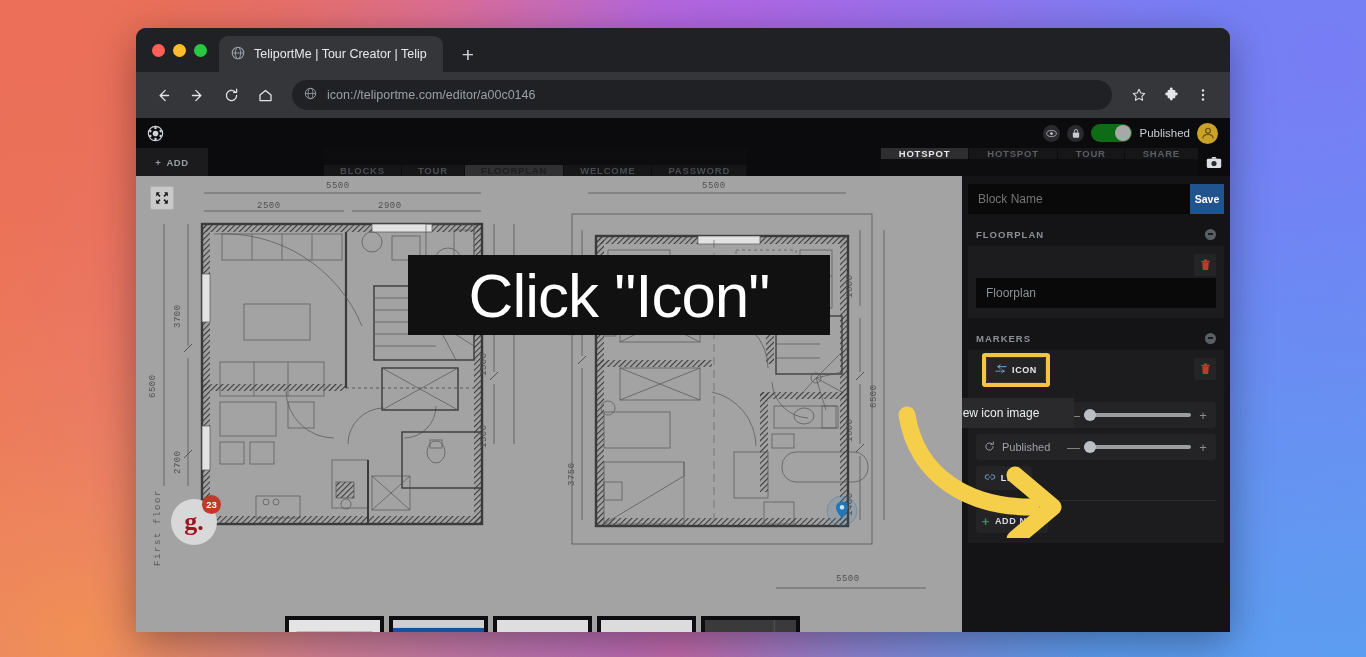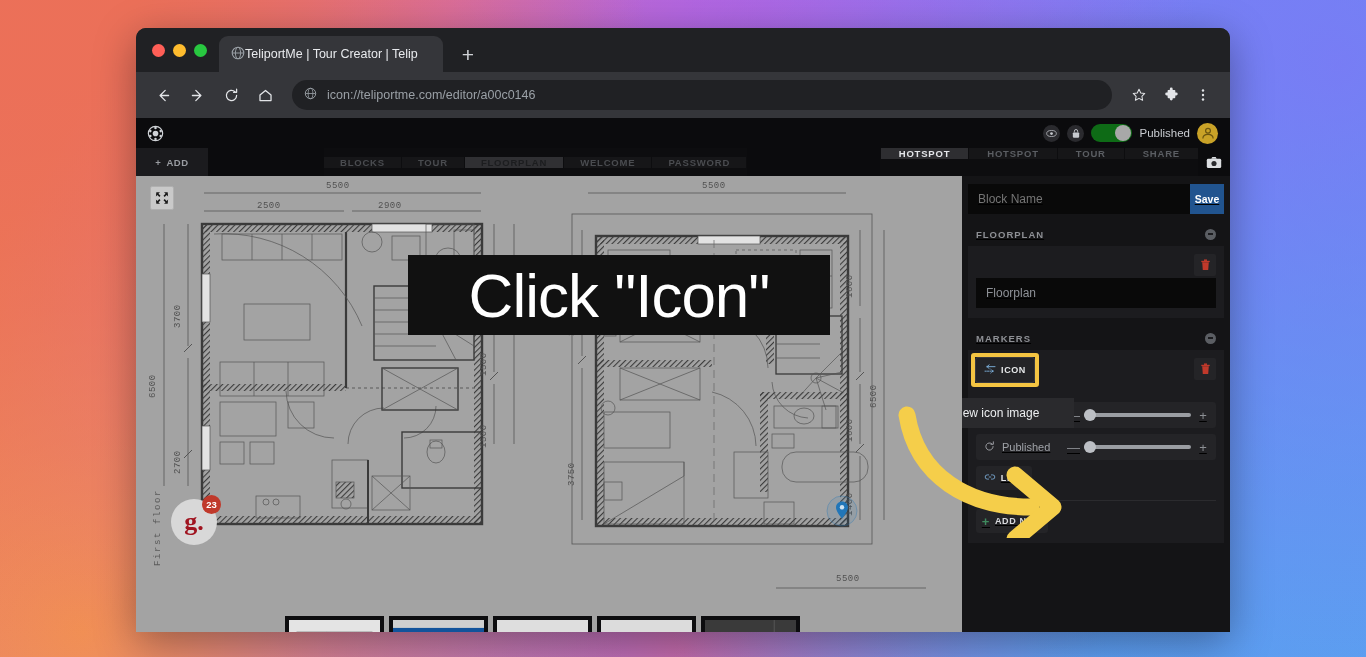--- a/index.html
+++ b/index.html
@@ -38,21 +38,21 @@
   .tabstrip {
     height: 44px; background: #202124; position: relative;
     display: flex; align-items: flex-end; padding-left: 12px;
   }
   .lights { display: flex; align-items: center; gap: 8px; height: 44px; padding: 0 12px 0 4px; }
   .dot { width: 13px; height: 13px; border-radius: 50%; }
   .dot.r { background: #ff5f57; }
   .dot.y { background: #febc2e; }
   .dot.g { background: #28c840; }
   .tab {
-    display: flex; align-items: center; 
+    display: flex; align-items: center; gap: 9px;
     height: 36px; width: 224px; padding: 0 12px;
     background: #35363a; border-radius: 9px 9px 0 0;
     color: #e8eaed; font-size: 12.5px; white-space: nowrap; overflow: hidden;
   }
   .tab .favicon { flex: 0 0 auto; }
   .tab .tlabel { overflow: hidden; text-overflow: clip; }
   .newtab {
     width: 30px; height: 30px; margin: 0 0 3px 10px;
     display: flex; align-items: center; justify-content: center;
     color: #cfd2d6; font-size: 21px; line-height: 1; font-weight: 300;
@@ -112,21 +112,21 @@
   .toolrow {
     position: absolute; left: 0; top: 30px; width: 100%; height: 28px;
     display: flex; align-items: stretch;
   }
   .addbtn {
     width: 72px; background: #1b1b1e; color: #9a9da2;
     display: flex; align-items: center; justify-content: center; gap: 5px;
     font-size: 9.5px; letter-spacing: 0.6px; font-weight: 700;
   }
   .spacerA { flex: 0 0 116px; background: #0b0b0d; }
-  .centertabs { display: flex; align-items: center; }
+  .centertabs { display: flex; align-items: flex-end; }
   .ctab {
     padding: 0 16px; display: flex; align-items: center;
     background: #161618; color: #4a4c50; font-size: 9.5px;
     font-weight: 700; letter-spacing: 0.8px;
     border-right: 1px solid #0d0d0f;
   }
   .ctab.active { background: #303033; color: #1c1d1f; }
   .toolspacer { flex: 1; background: #0b0b0d; }
   .righttabs { display: flex; align-items: flex-start; }
   .rtab {
@@ -179,21 +179,21 @@
     width: 99px; height: 100px; background: #d9d9d9;
     border: 4px solid #0d0d0f; position: relative; overflow: hidden;
   }
   .thumb.sel { border-color: #0d0d0f; }
   .thumb .timg { position:absolute; inset:0; }
   .thumb.addnew { background: #3a3a3a; }
 
   
   .panel {
     position: absolute; right: 0; top: 58px; width: 268px; height: 456px;
-    background: #141416; padding: 8px 6px 0 6px; overflow: hidden; text-decoration: underline;
+    background: #141416; padding: 8px 6px 0 6px; overflow: hidden;
   }
   .blockrow { display: flex; height: 30px; margin-bottom: 8px; }
   .blockinput {
     flex: 1; background: #090909; border: none; outline: none;
     color: #6c6f74; font-size: 12px; padding: 0 10px;
     font-family: "Liberation Sans", sans-serif;
   }
   .savebtn {
     width: 34px; background: #21548f; color: #fff; font-size: 10.5px;
     font-weight: 700; display: flex; align-items: center; justify-content: center;
@@ -221,21 +221,21 @@
     margin-top: 26px; height: 30px; background: #090909;
     display: flex; align-items: center; padding: 0 10px;
     color: #8d9096; font-size: 12px;
   }
   .iconbtn {
     width: 60px; height: 26px; background: #242427; border: 1px solid #3a3a3e;
     border-radius: 3px; display: flex; align-items: center; justify-content: center;
     gap: 5px; color: #e6e8ea; font-size: 9px; font-weight: 700; letter-spacing: 0.6px;
   }
   .highlight-box {
-    position: absolute; left: 3px; top: 3px; width: 68px; height: 34px;
+    position: absolute; left: 14px; top: 3px; width: 68px; height: 34px;
     border: 4px solid #f5c542; border-radius: 3px;
     display: flex; align-items: center; justify-content: center;
   }
   .sliderrow {
     height: 26px; background: #242427; border-radius: 3px;
     display: flex; align-items: center; padding: 0 8px; gap: 7px;
     margin-bottom: 6px;
   }
   .sliderrow .slabel { color: #9fa2a7; font-size: 11px; width: 58px; }
   .sliderrow .minus, .sliderrow .plus { color: #8c8f94; font-size: 13px; width: 10px; text-align: center; }

